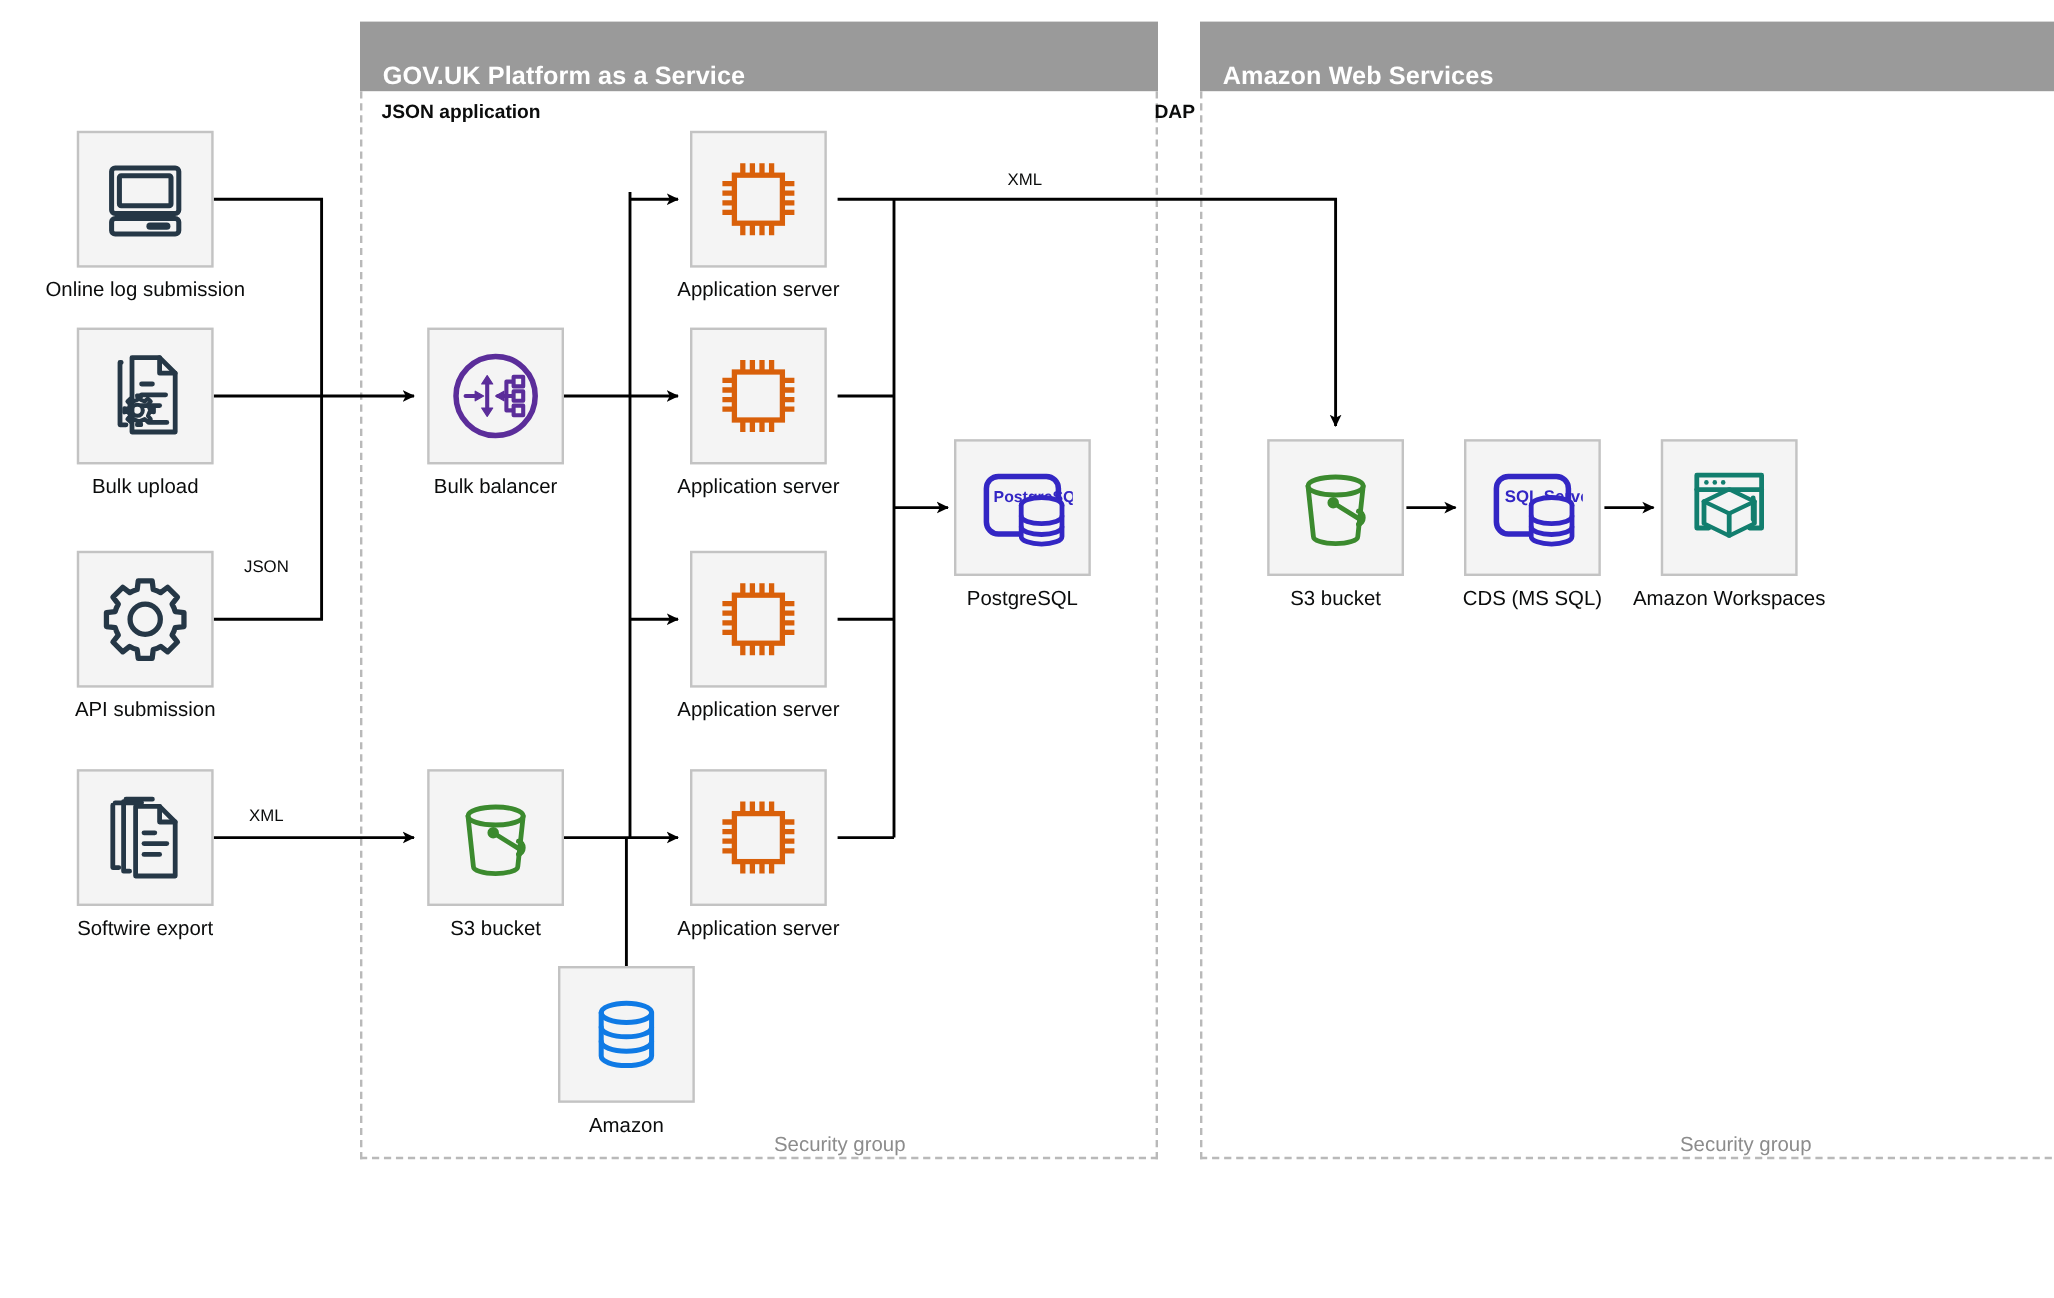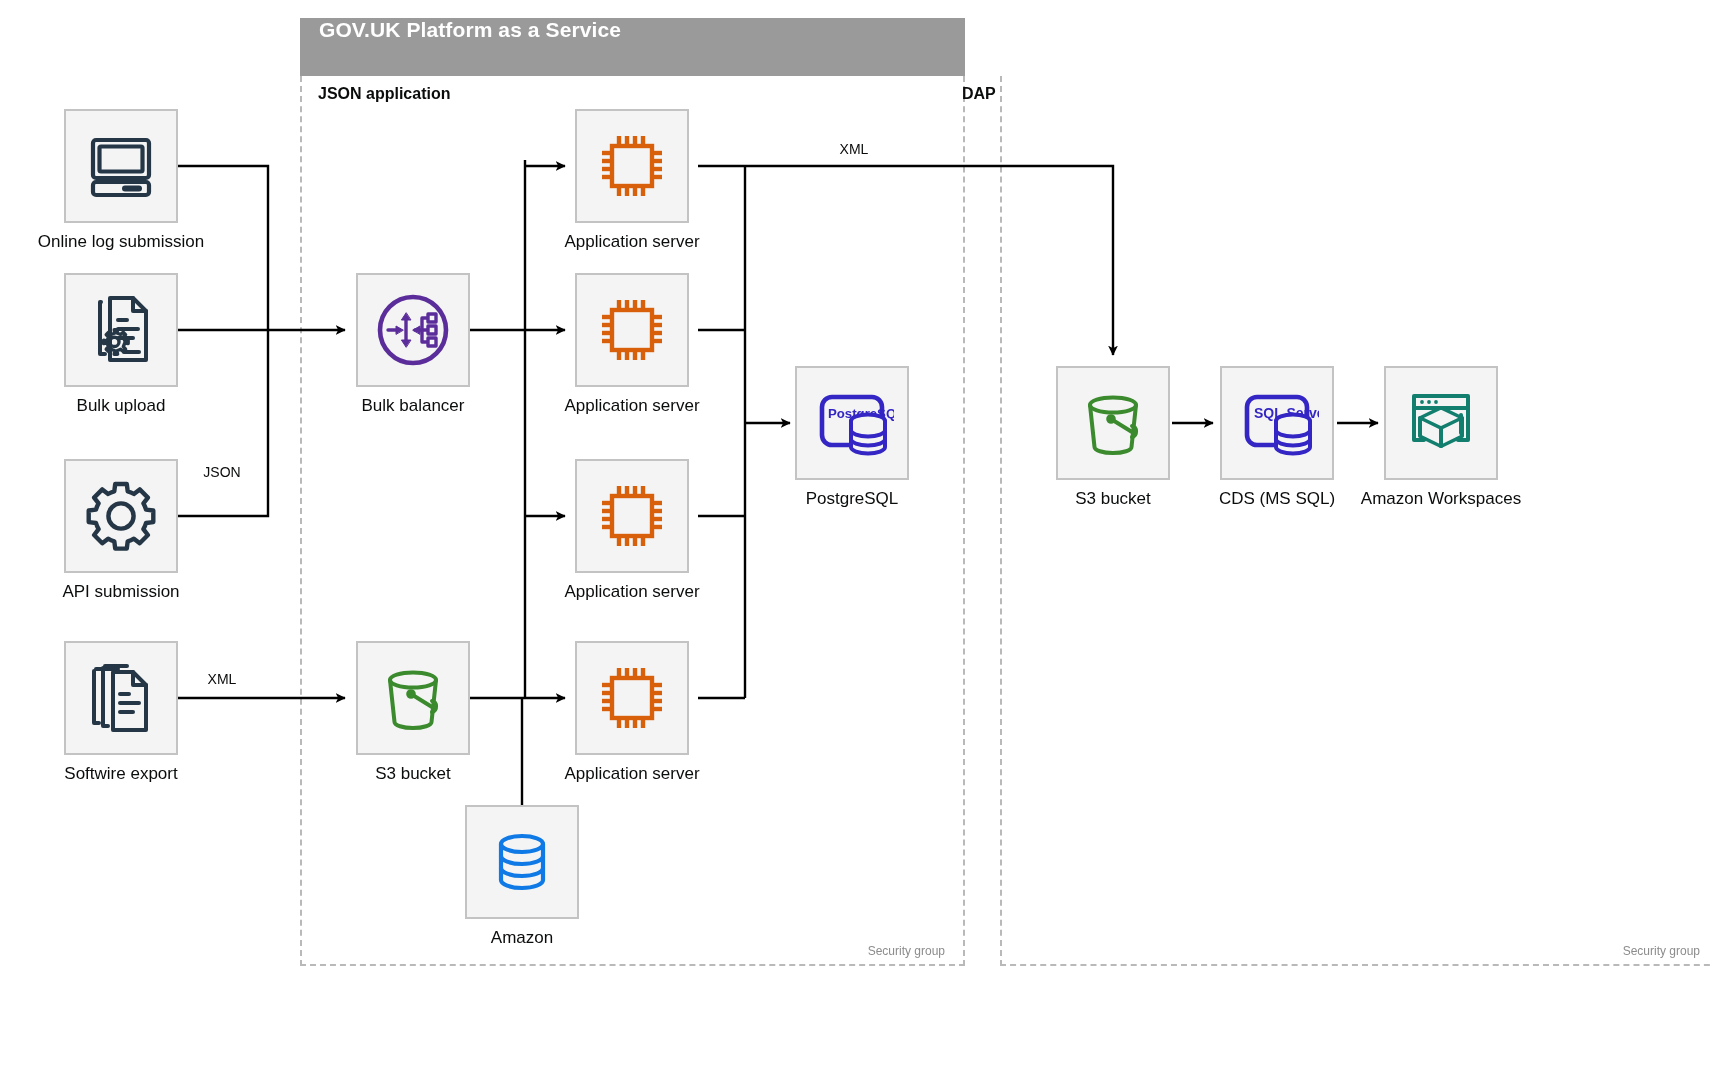--- a/index.html
+++ b/index.html
@@ -8,30 +8,30 @@
     font-family:"Liberation Sans","DejaVu Sans",sans-serif;
     color:#0b0c0c;
   }
   #stage{position:absolute;left:0;top:0;width:1712px;height:1082px;}
   svg#wires{position:absolute;left:0;top:0;width:1712px;height:1082px;pointer-events:none;}
 
   
   .grp-header{
     position:absolute;background:#9a9a9a;color:#ffffff;
     font-weight:bold;font-size:21px;letter-spacing:.1px;
-    display:flex;align-items:flex-start;padding-left:19px;box-sizing:border-box;
+    display:flex;align-items:flex-end;padding-left:19px;box-sizing:border-box;
   }
   .grp-dash{
     position:absolute;border:2px dashed #b9b9b9;border-top:none;box-sizing:border-box;
   }
   .grp-sub{
     position:absolute;font-weight:bold;font-size:16px;color:#0b0c0c;
   }
   .secgrp{
-    position:absolute;font-size:12px;color:#8c8c8c;text-align:right;
+    position:absolute;font-size:17px;color:#8c8c8c;text-align:left;
   }
 
   
   .node{position:absolute;width:0;height:0;}
   .tile{
     position:absolute;left:-57px;top:-57px;width:114px;height:114px;
     background:#f4f4f4;border:2px solid #c3c3c3;box-sizing:border-box;
     display:flex;align-items:center;justify-content:center;
   }
   .tile svg{display:block;}
@@ -49,20 +49,23 @@
 
 <div id="stage">
 
   <div class="grp-header" style="left:300px;top:18px;width:665px;height:58px;">
     <span>GOV.UK Platform as a Service</span>
   </div>
   <div class="grp-dash" style="left:300px;top:76px;width:665px;height:890px;"></div>
   <div class="grp-sub" style="left:318px;top:85px;">JSON application</div>
   <div class="secgrp" style="left:645px;top:944px;width:300px;">Security group</div>
 
+  <div class="grp-header" style="left:1000px;top:18px;width:712px;height:58px;">
+    <span>Amazon Web Services</span>
+  </div>
   <div class="grp-dash" style="left:1000px;top:76px;width:730px;height:890px;"></div>
   <div class="grp-sub" style="left:962px;top:85px;">DAP</div>
   <div class="secgrp" style="left:1400px;top:944px;width:300px;">Security group</div>
 
   <svg id="wires" viewBox="0 0 1712 1082">
     <defs>
       <marker id="ah" markerWidth="11" markerHeight="11" refX="9.4" refY="5.5" orient="auto" markerUnits="userSpaceOnUse">
         <path d="M0,0.6 L10.2,5.5 L0,10.4 L2.6,5.5 Z" fill="#000"></path>
       </marker>
     </defs>

